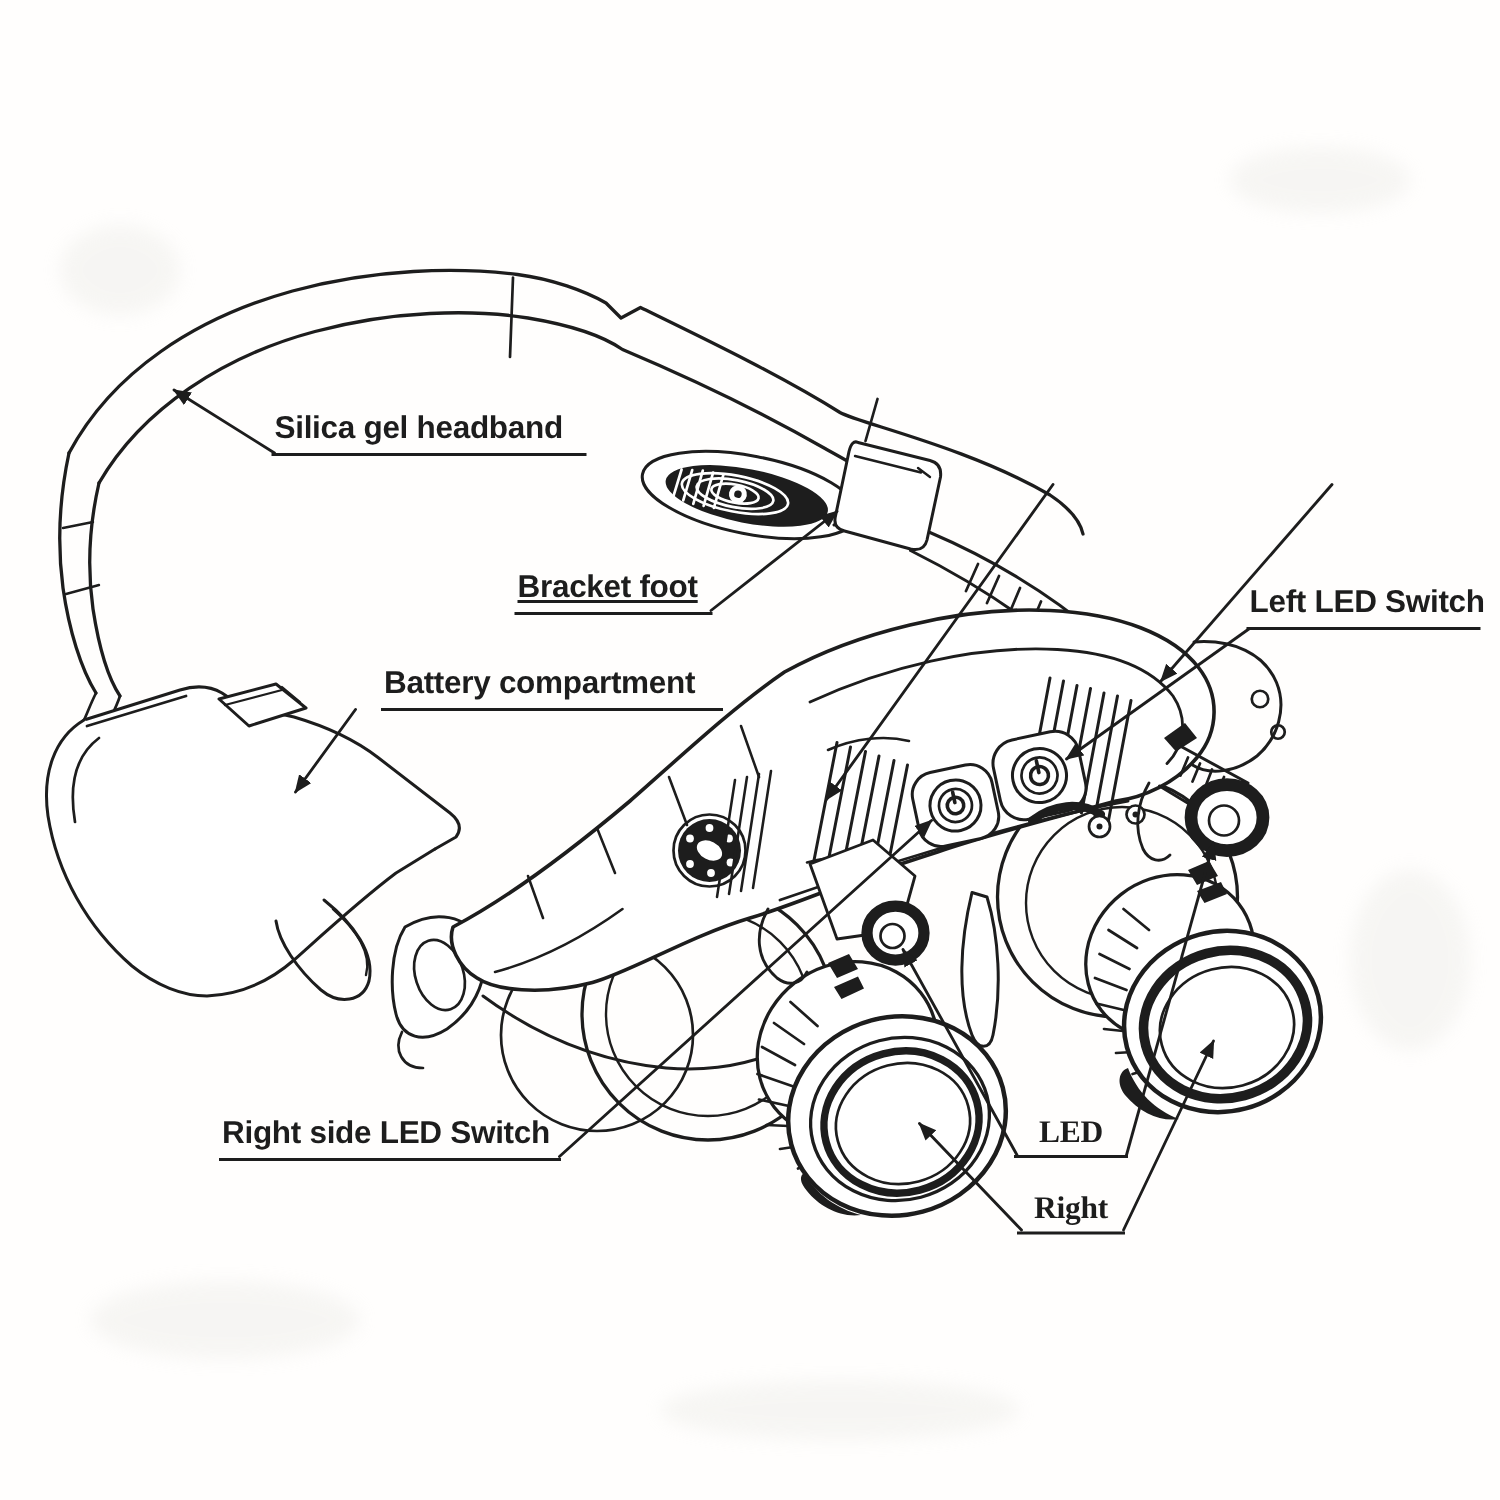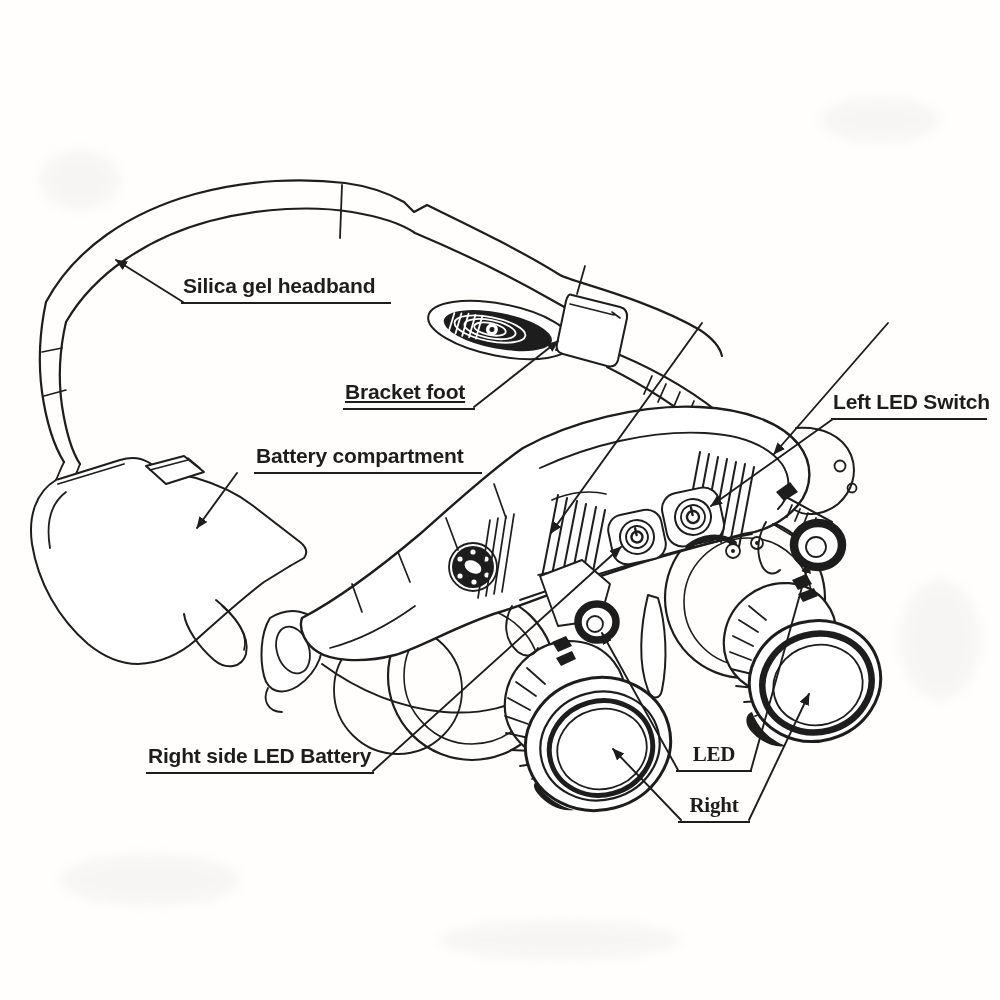--- a/index.html
+++ b/index.html
@@ -213,18 +213,18 @@
 
   <div class="lbl" style="left:181px;top:273px;width:210px;">Silica gel headband</div>
 
 
   <div class="lbl" style="left:343px;top:379px;width:132px;text-decoration:underline;">Bracket foot</div>
 
   <div class="lbl" style="left:831px;top:389px;width:156px;">Left LED Switch</div>
 
   <div class="lbl" style="left:226px;top:443px;width:228px;margin-left:28px;">Battery compartment</div>
 
-  <div class="lbl" style="left:146px;top:743px;width:228px;">Right side LED Battery</div>
+  <div class="lbl" style="left:146px;top:743px;width:228px;">Right side LED Switch</div>
 
   <div class="lbl ctr" style="left:676px;top:741px;width:76px;">LED</div>
 
   <div class="lbl ctr" style="left:678px;top:792px;width:72px;">Right</div>
 </div>
 
 </body></html>

